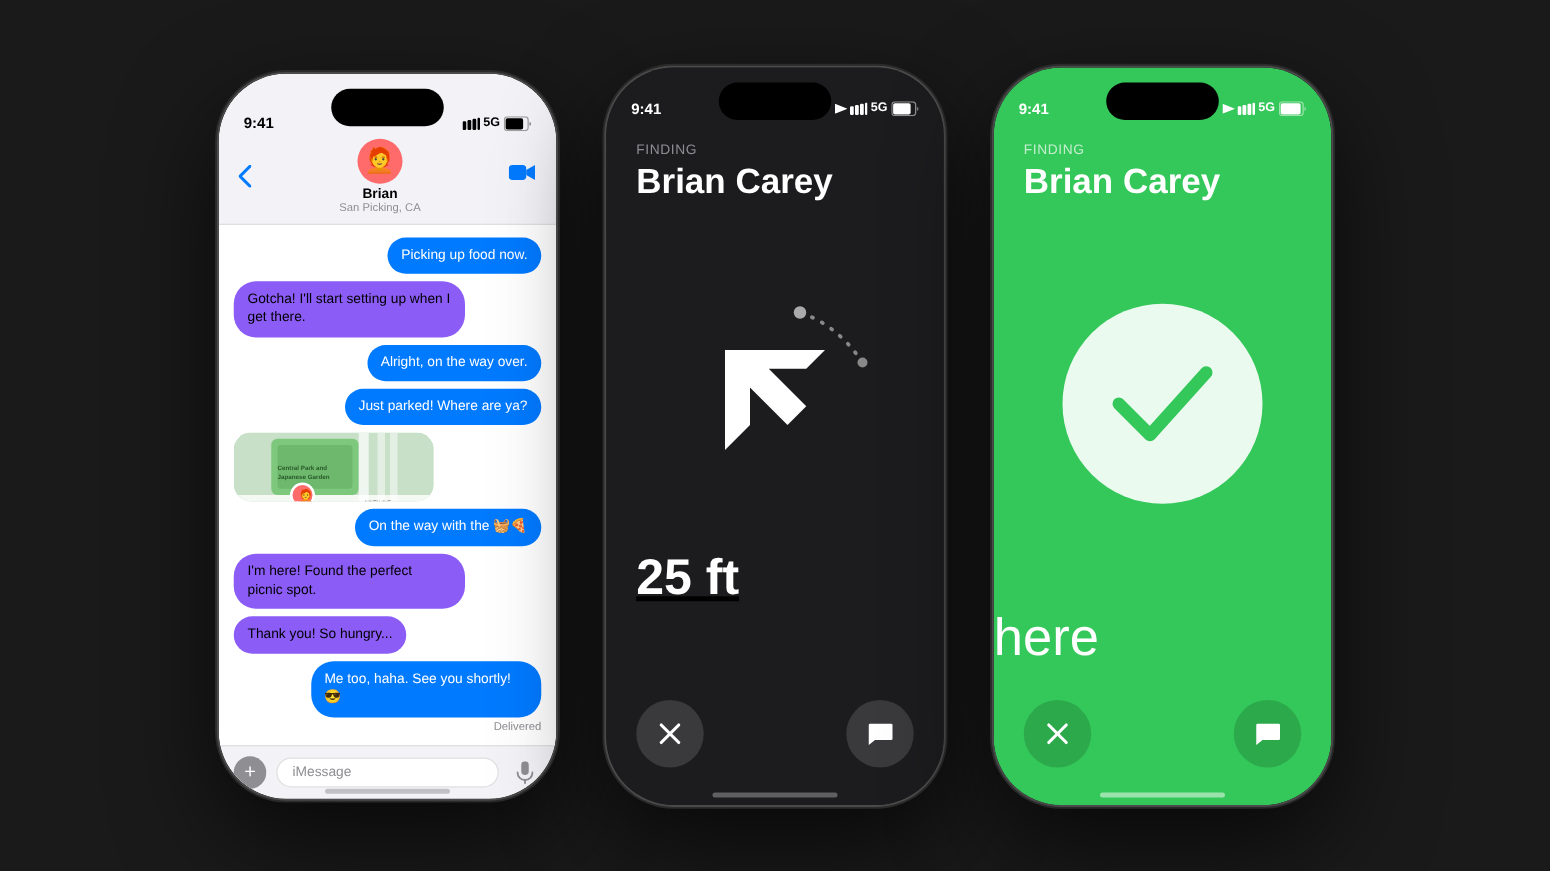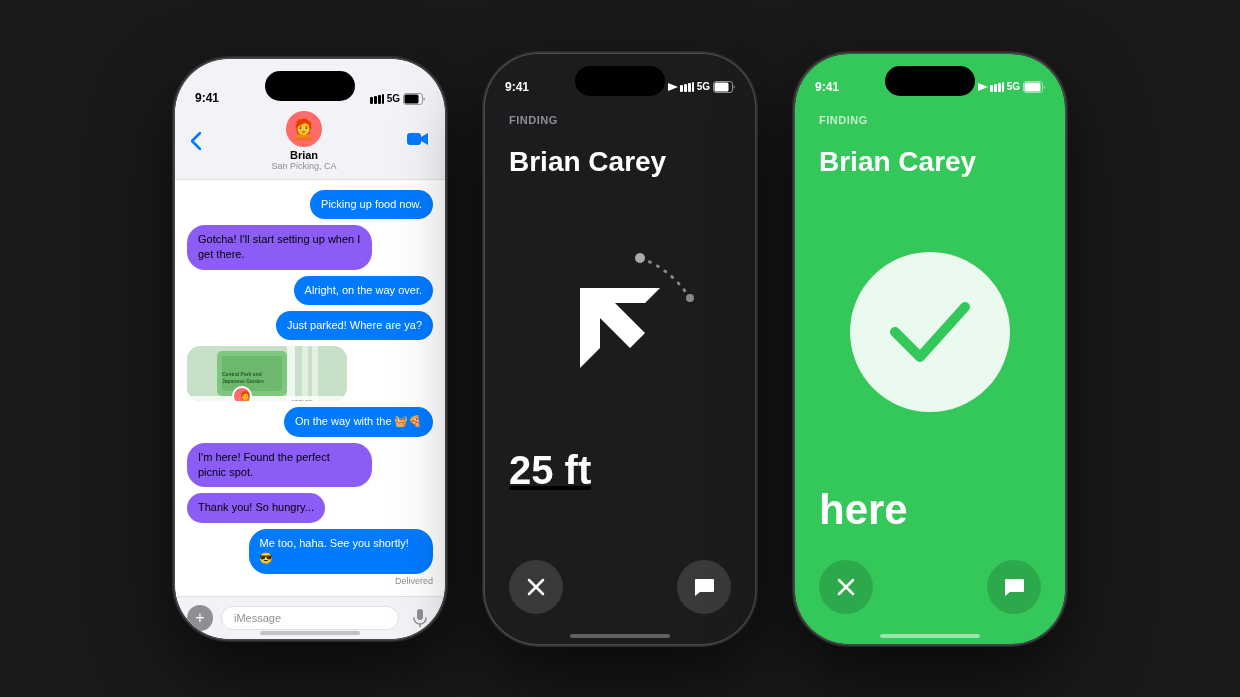--- a/index.html
+++ b/index.html
@@ -262,25 +262,25 @@
       overflow: hidden;
       padding: 0;
     }
 
     .finding-header {
       padding: 60px 24px 0;
     }
 
     .finding-label {
       font-size: 11px;
-      font-weight: 700;
+      font-weight: 400;
       text-transform: uppercase;
       letter-spacing: 0.5px;
       color: #8e8e93;
-      margin-bottom: 20px;
+      margin-bottom: 3px;
     }
 
     .finding-name {
       font-size: 28px;
       font-weight: 700;
       color: #fff;
     }
 
     .finding-body {
       flex: 1;
@@ -343,23 +343,22 @@
       height: 160px;
       border-radius: 50%;
       background: rgba(255,255,255,0.9);
       display: flex;
       align-items: center;
       justify-content: center;
     }
 
     .here-label {
       font-size: 42px;
-      font-weight: 700;
+      font-weight: 400;
       color: #fff;
-      padding-left: 24px;
       padding-bottom: 10px;
       align-self: flex-start;
     }
 
     .finding-footer-green {
       padding: 16px 24px 30px;
       display: flex;
       align-items: center;
       justify-content: space-between;
       background: #34c759;

